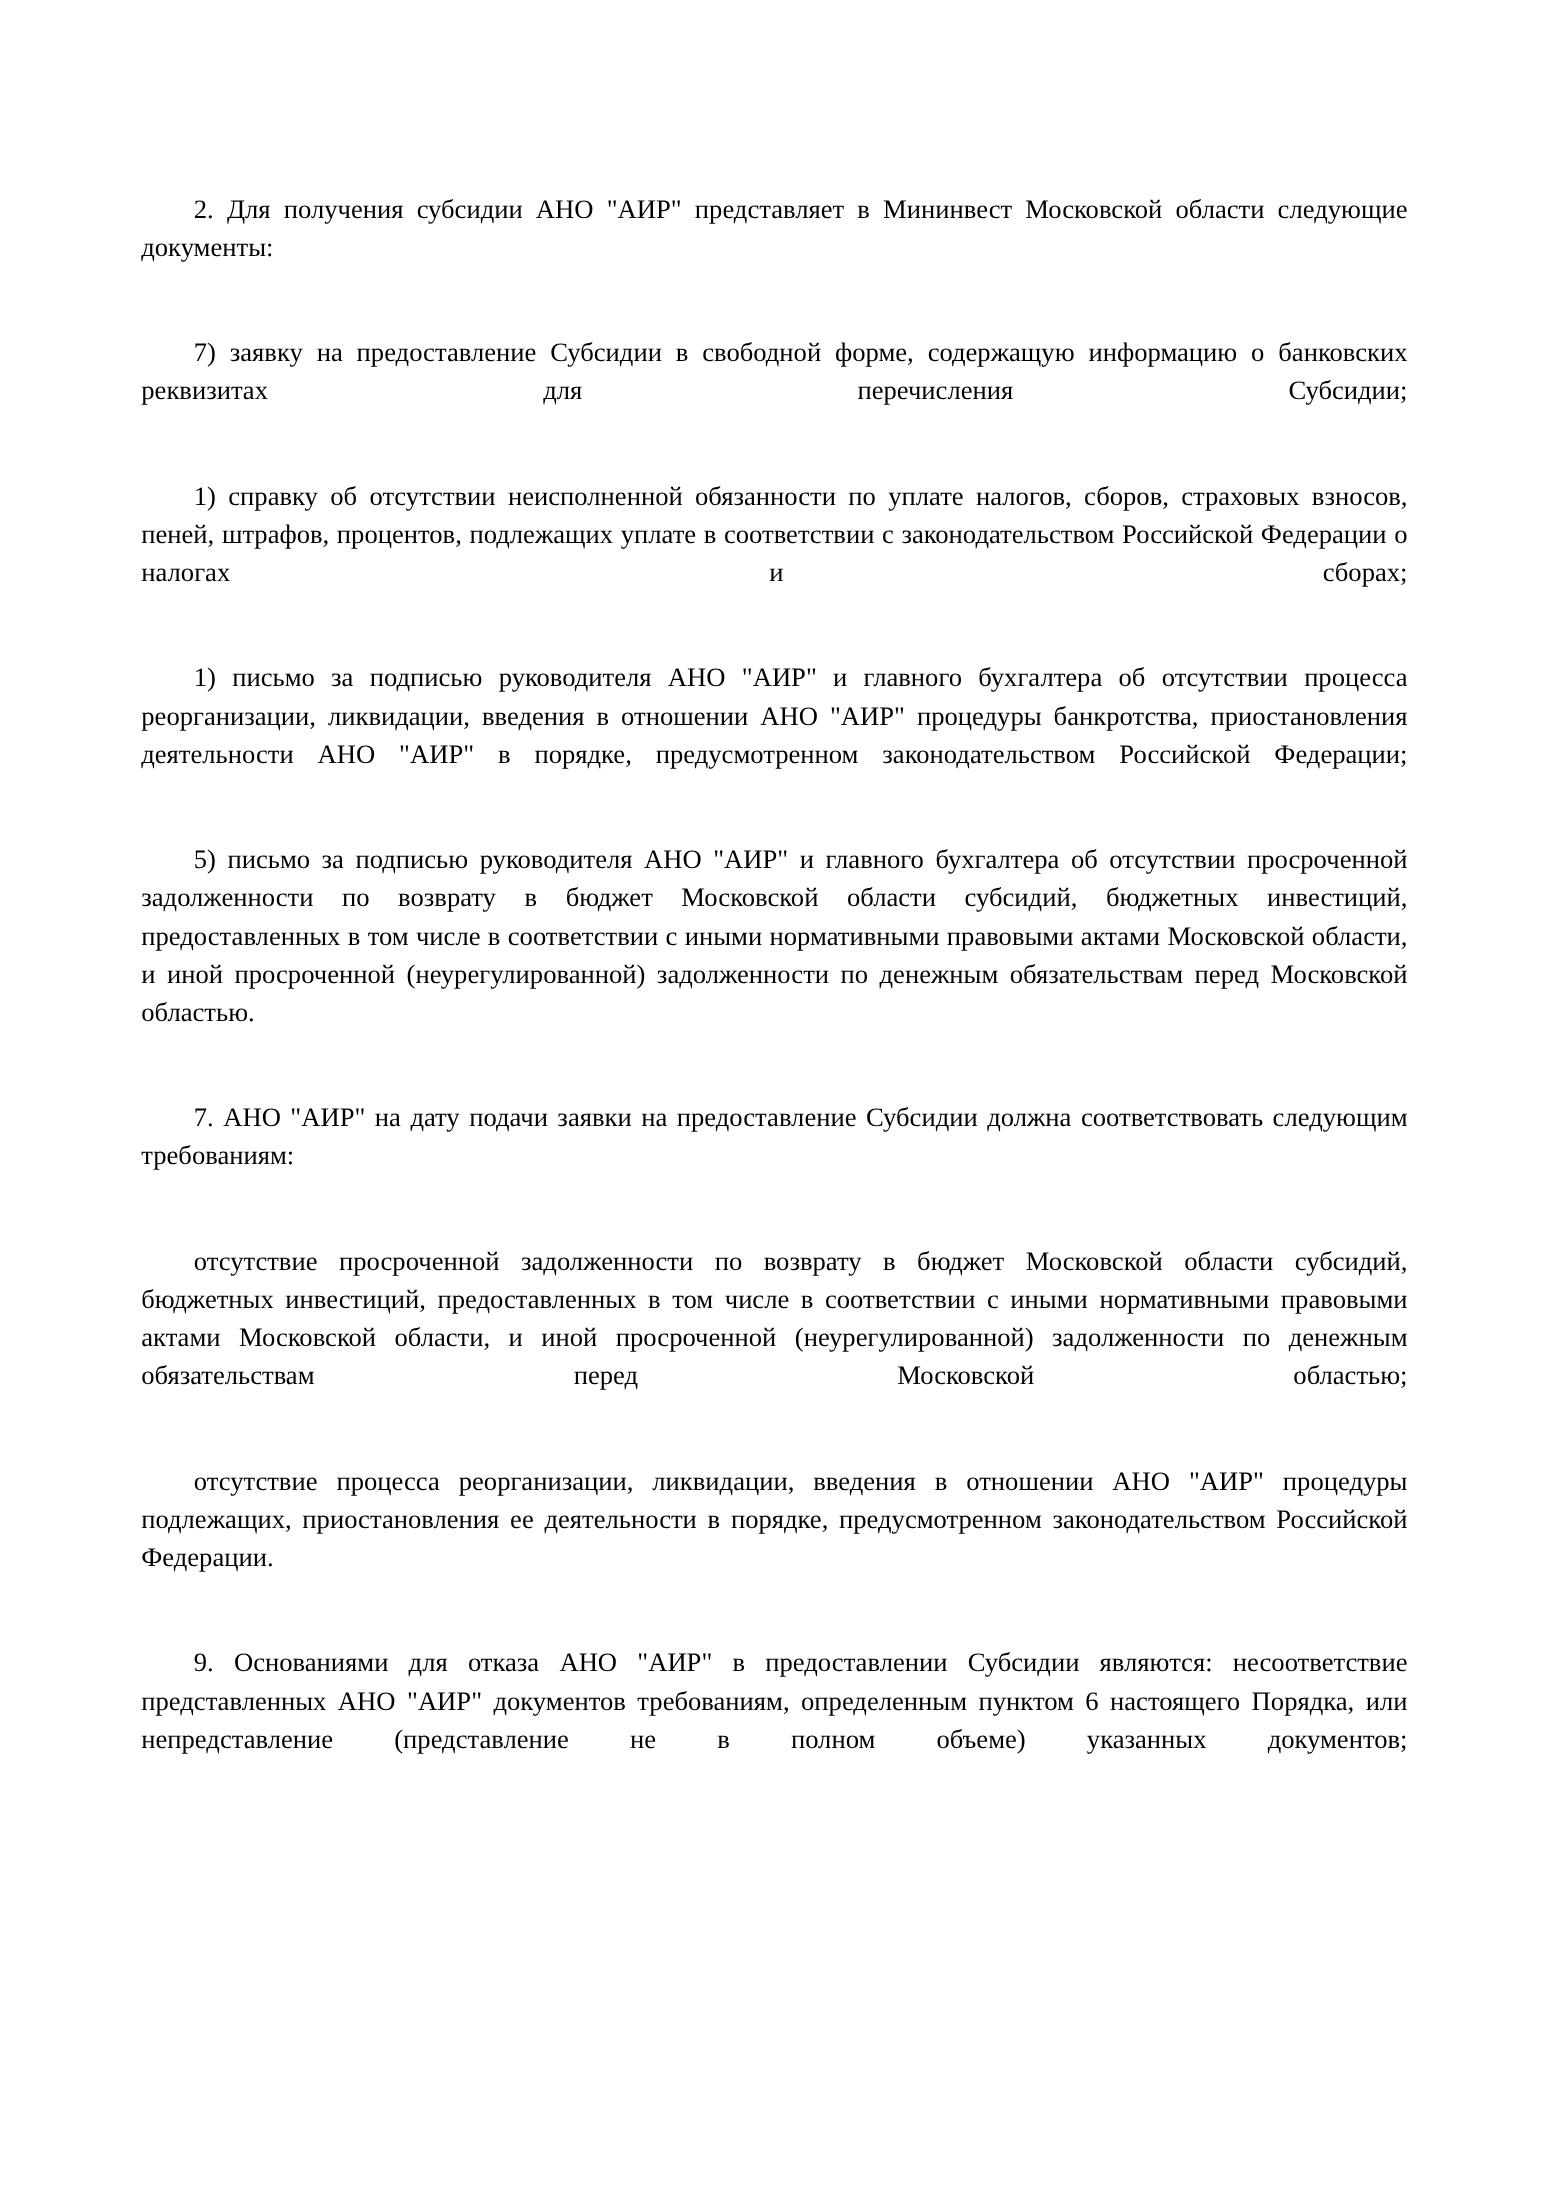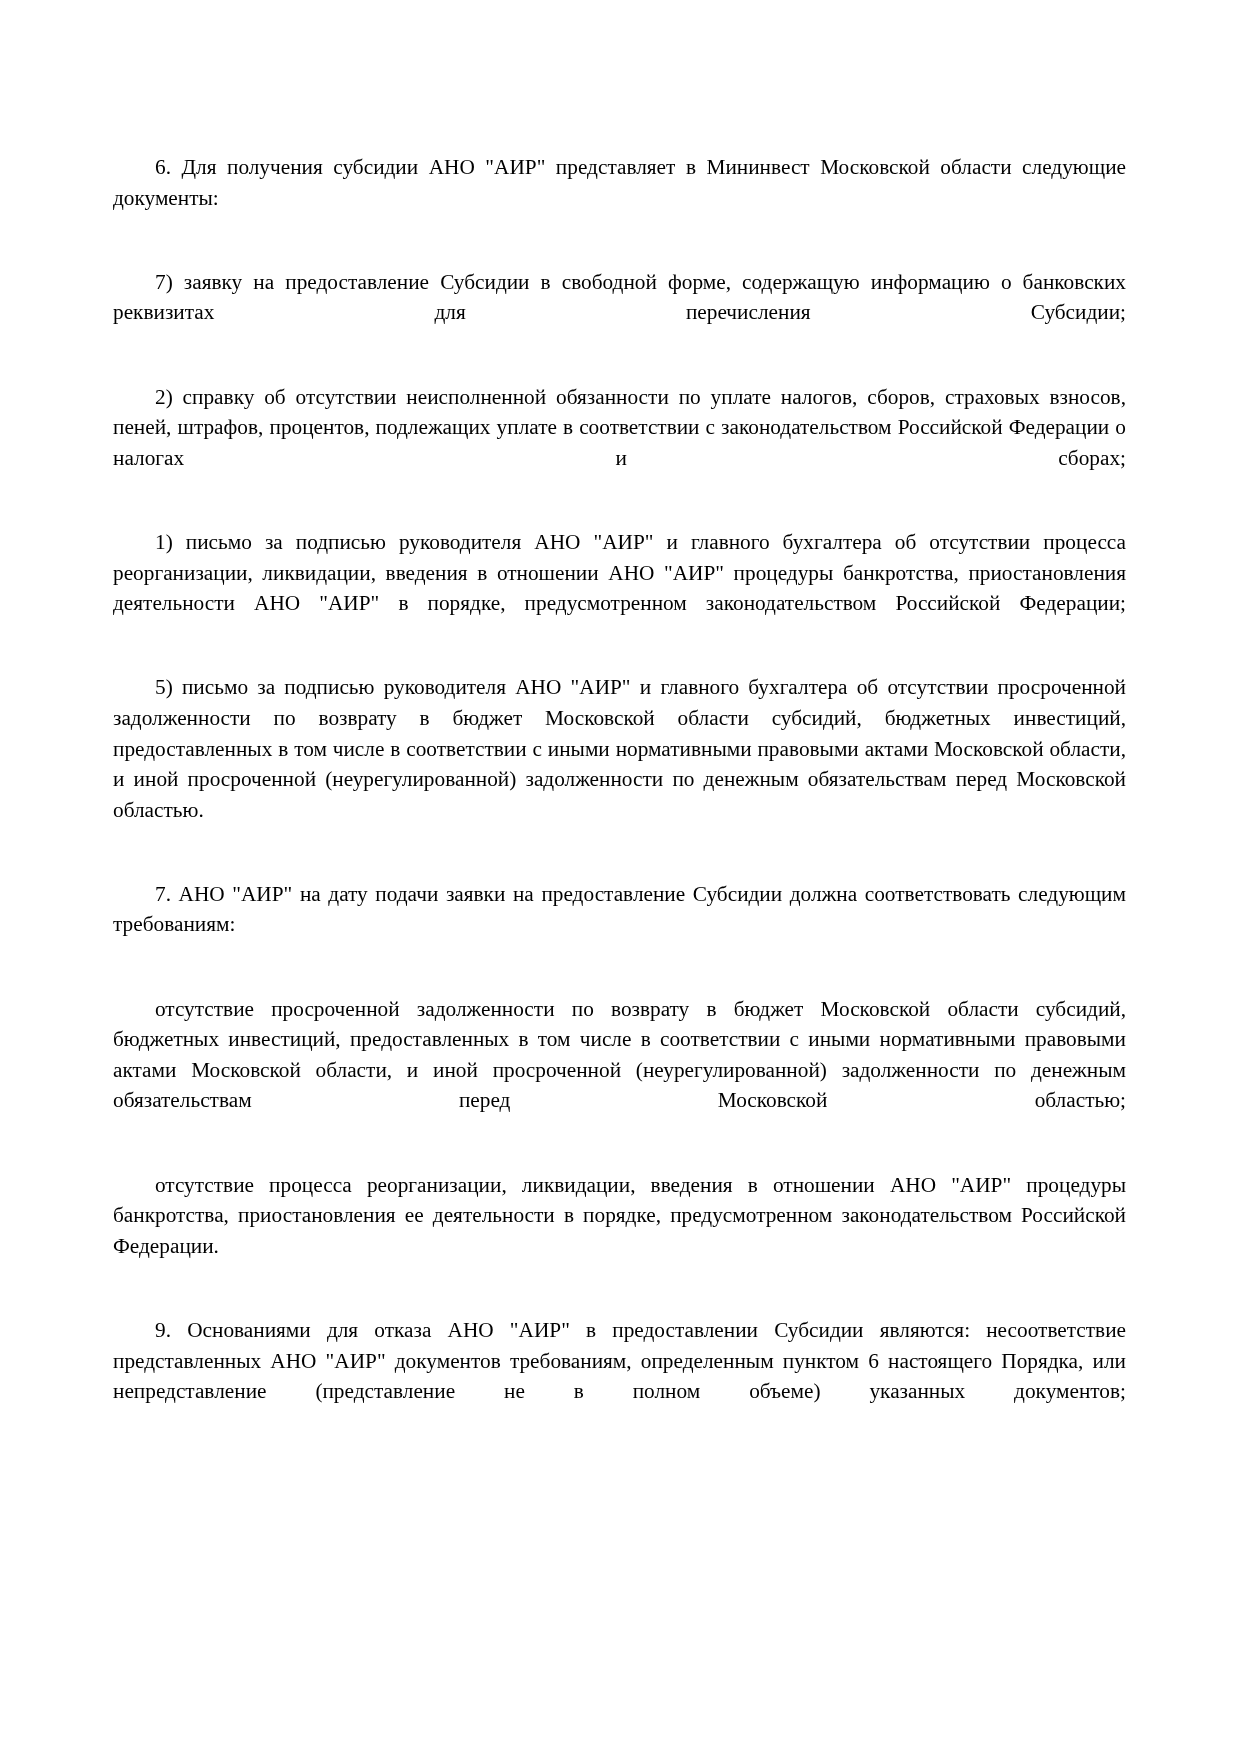--- a/index.html
+++ b/index.html
@@ -47,35 +47,35 @@
     display: inline-block;
     width: 100%;
   }
 </style>
 </head>
 <body>
 
 <div class="page">
   <div class="content">
 
-    <p class="para">6. Для получения субсидии АНО "АИР" представляет в Мининвест Московской области следующие документы:</p>
+    <p class="para">2. Для получения субсидии АНО "АИР" представляет в Мининвест Московской области следующие документы:</p>
 
     <p class="para">7) заявку на предоставление Субсидии в свободной форме, содержащую информацию о банковских реквизитах для перечисления Субсидии;</p>
 
 
-    <p class="para">2) справку об отсутствии неисполненной обязанности по уплате налогов, сборов, страховых взносов, пеней, штрафов, процентов, подлежащих уплате в соответствии с законодательством Российской Федерации о налогах и сборах;</p>
+    <p class="para">1) справку об отсутствии неисполненной обязанности по уплате налогов, сборов, страховых взносов, пеней, штрафов, процентов, подлежащих уплате в соответствии с законодательством Российской Федерации о налогах и сборах;</p>
 
     <p class="para">1) письмо за подписью руководителя АНО "АИР" и главного бухгалтера об отсутствии процесса реорганизации, ликвидации, введения в отношении АНО "АИР" процедуры банкротства, приостановления деятельности АНО "АИР" в порядке, предусмотренном законодательством Российской Федерации;</p>
 
     <p class="para">5) письмо за подписью руководителя АНО "АИР" и главного бухгалтера об отсутствии просроченной задолженности по возврату в бюджет Московской области субсидий, бюджетных инвестиций, предоставленных в том числе в соответствии с иными нормативными правовыми актами Московской области, и иной просроченной (неурегулированной) задолженности по денежным обязательствам перед Московской областью.</p>
 
     <p class="para">7. АНО "АИР" на дату подачи заявки на предоставление Субсидии должна соответствовать следующим требованиям:</p>
 
 
     <p class="para">отсутствие просроченной задолженности по возврату в бюджет Московской области субсидий, бюджетных инвестиций, предоставленных в том числе в соответствии с иными нормативными правовыми актами Московской области, и иной просроченной (неурегулированной) задолженности по денежным обязательствам перед Московской областью;</p>
 
-    <p class="para">отсутствие процесса реорганизации, ликвидации, введения в отношении АНО "АИР" процедуры банкротства, приостановления ее деятельности в порядке, предусмотренном законодательством Российской Федерации.</p>
+    <p class="para">отсутствие процесса реорганизации, ликвидации, введения в отношении АНО "АИР" процедуры подлежащих, приостановления ее деятельности в порядке, предусмотренном законодательством Российской Федерации.</p>
 
 
     <p class="para">9. Основаниями для отказа АНО "АИР" в предоставлении Субсидии являются: несоответствие представленных АНО "АИР" документов требованиям, определенным пунктом 6 настоящего Порядка, или непредставление (представление не в полном объеме) указанных документов;</p>
 
   </div>
 </div>
 
 </body></html>

